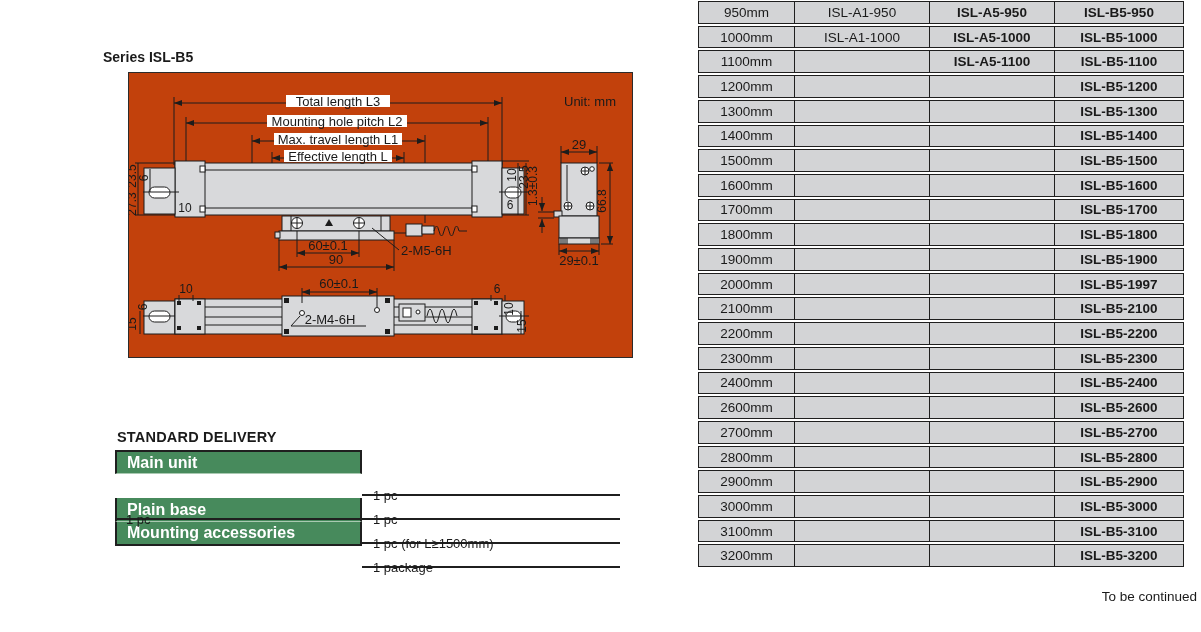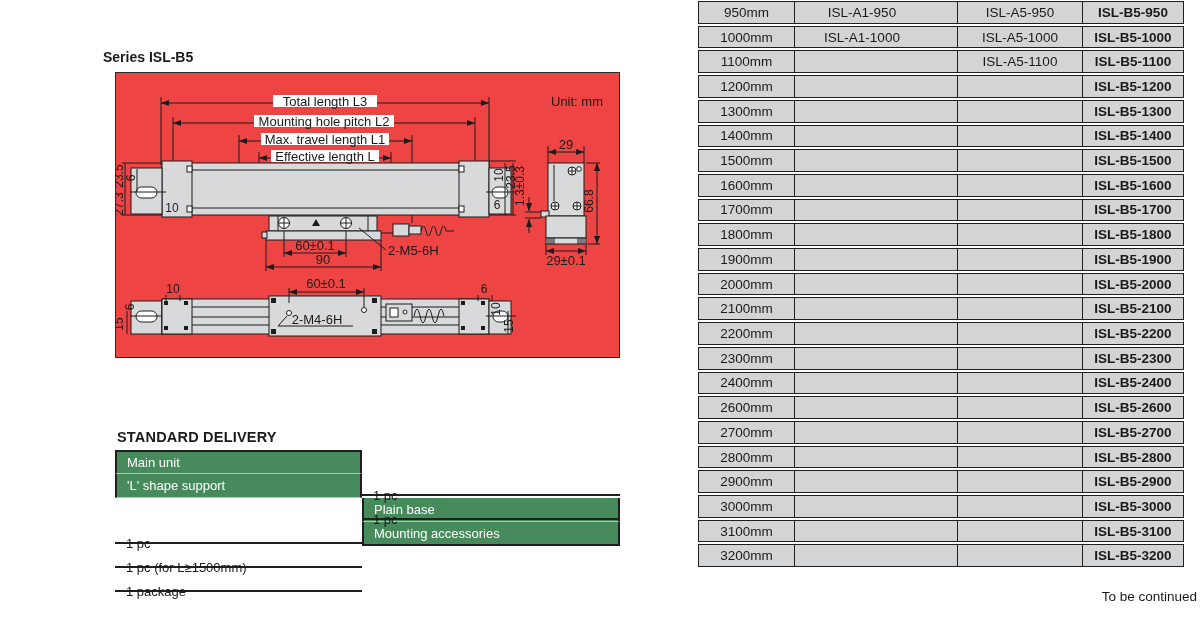--- a/index.html
+++ b/index.html
@@ -1,55 +1,55 @@
 <!DOCTYPE html>
 <html><head>
 <meta charset="utf-8">
 <style>
   html,body{margin:0;padding:0;background:#fff;}
   #page{position:relative;width:1201px;height:632px;background:#fff;overflow:hidden;
         font-family:"Liberation Sans",sans-serif;color:#1a1a1a;}
 
   
   #series-title{position:absolute;left:103px;top:49px;font-size:14px;font-weight:bold;}
-  #diagram-box{position:absolute;left:115px;top:72px;width:503px;height:284px;
-               border:1.5px solid #2b2b2b;background:#ef4444;}
+  #diagram-box{position:absolute;left:128px;top:72px;width:503px;height:284px;
+               border:1.5px solid #2b2b2b;background:#c2410c;}
   #diagram-box svg{display:block;width:100%;height:100%;}
   .dr{stroke:#1c1c1c;stroke-width:1;fill:none;}
   .fillm{fill:#d8d9db;stroke:#1c1c1c;stroke-width:1;}
   .fillw{fill:#ffffff;stroke:#1c1c1c;stroke-width:1;}
   .filld{fill:#1c1c1c;stroke:none;}
   .dim{stroke:#1c1c1c;stroke-width:1;fill:none;}
   .lbl{font-family:"Liberation Sans",sans-serif;font-size:13px;fill:#1a1a1a;}
   .lbs{font-family:"Liberation Sans",sans-serif;font-size:12px;fill:#1a1a1a;}
   .mid{text-anchor:middle;}
 
   
   #sd-title{position:absolute;left:117px;top:429px;font-size:14.5px;font-weight:bold;letter-spacing:.2px;}
   #sd-table{position:absolute;left:115px;top:450px;width:505px;
             display:grid;grid-template-columns:247px 258px;grid-auto-rows:24px;}
-  .sd-item{box-sizing:border-box;background:#478a5c;color:#fff;font-weight:normal;font-size:13px;
+  .sd-item{box-sizing:border-box;background:#478a5c;color:#fff;font-weight:bold;font-size:16px;
            display:flex;align-items:center;padding-left:10px;
            border-left:2px solid #1f1f1f;border-right:2px solid #1f1f1f;
            border-bottom:1px solid #a9c9b1;}
   .sd-item.first{border-top:2px solid #1f1f1f;}
   .sd-item.last{border-bottom:2px solid #1f1f1f;}
   .sd-qty{position:relative;margin-top:44px;}
   .sd-qty>span{position:absolute;top:0;left:0;right:0;bottom:2px;background:#d3d4d6;
                border:1.5px solid #1f1f1f;display:flex;align-items:center;
                padding-left:10px;font-size:13px;}
 
   
   #model-table{position:absolute;left:698px;top:1px;width:486px;height:566px;
                display:flex;flex-direction:column;gap:2px;}
   .mt-row{flex:1;display:flex;box-sizing:border-box;border:1px solid #1f1f1f;background:#d3d4d6;}
   .mt-row>div{display:flex;align-items:center;justify-content:center;font-size:13.5px;box-sizing:border-box;}
   .c-size{width:95px;}
   .c-a1{width:135px;border-left:1.5px solid #1f1f1f;font-weight:normal;}
-  .c-a5{width:125px;border-left:1.5px solid #1f1f1f;font-weight:normal;margin-left:28px;}
+  .c-a5{width:125px;border-left:1.5px solid #1f1f1f;font-weight:bold;}
   .c-b5{flex:1;border-left:1.5px solid #1f1f1f;font-weight:bold;}
 
   #continued{position:absolute;right:4px;top:589px;font-size:13.5px;}
 </style>
 </head>
 <body>
 
 <div id="page">
 
   <div id="series-title">Series ISL-B5</div>
@@ -225,21 +225,20 @@
 
   <div id="sd-title">STANDARD DELIVERY</div>
 
   <div id="sd-table">
 
       <div class="sd-item first">Main unit</div>
       <div class="sd-qty">
         <span>1 pc</span>
       </div>
 
-      <div class="sd-item">'L' shape support</div>
       <div class="sd-qty">
         <span>1 pc</span>
       </div>
 
       <div class="sd-qty">
         <span>1 pc</span>
       </div>
 
       <div class="sd-item">Plain base</div>
       <div class="sd-qty">
@@ -328,21 +327,21 @@
         <div class="c-size">1900mm</div>
         <div class="c-a1"></div>
         <div class="c-a5"></div>
         <div class="c-b5">ISL-B5-1900</div>
       </div>
 
       <div class="mt-row">
         <div class="c-size">2000mm</div>
         <div class="c-a1"></div>
         <div class="c-a5"></div>
-        <div class="c-b5">ISL-B5-2000</div>
+        <div class="c-b5">ISL-B5-1997</div>
       </div>
 
       <div class="mt-row">
         <div class="c-size">2100mm</div>
         <div class="c-a1"></div>
         <div class="c-a5"></div>
         <div class="c-b5">ISL-B5-2100</div>
       </div>
 
       <div class="mt-row">

